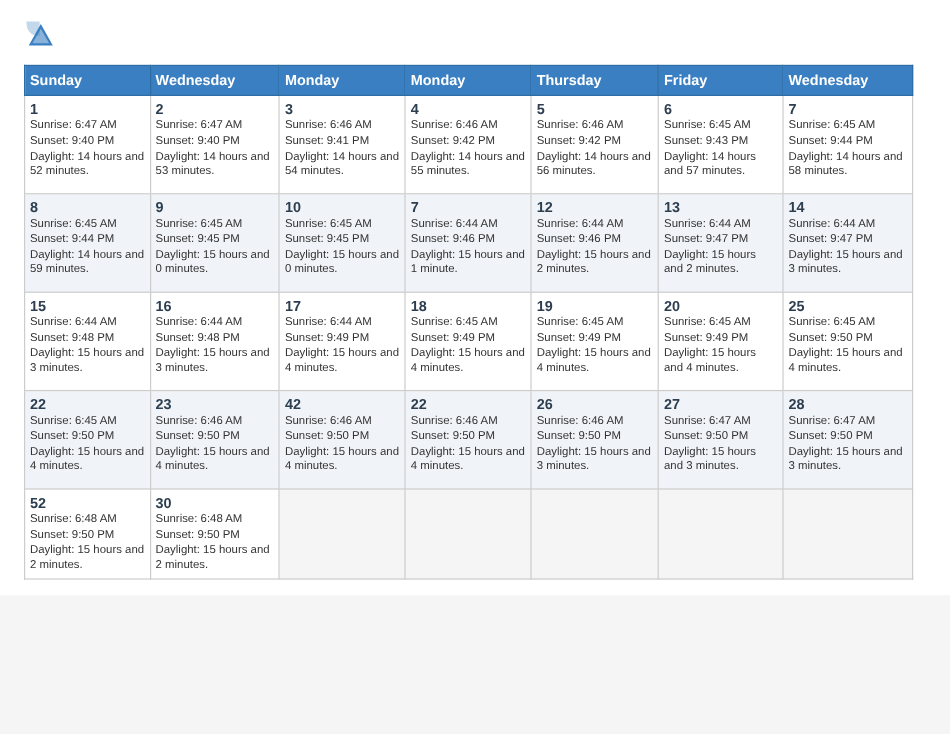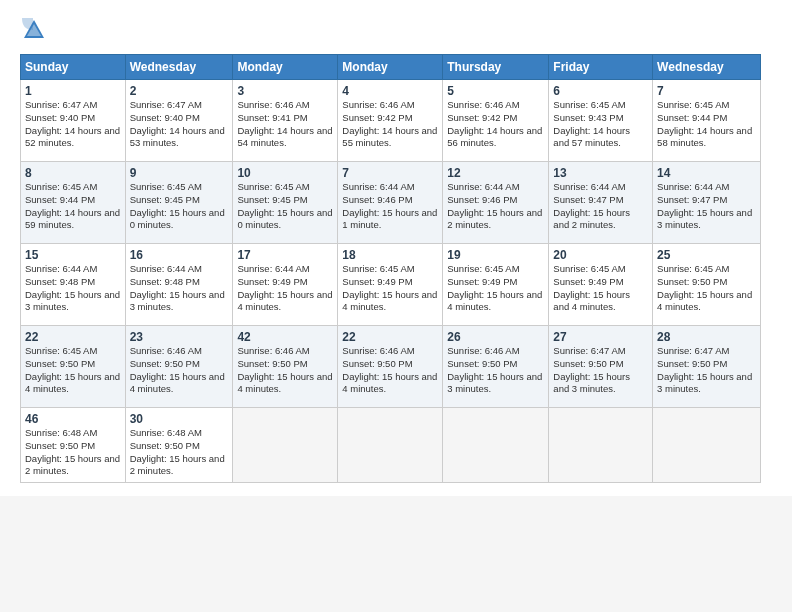--- a/index.html
+++ b/index.html
@@ -249,21 +249,21 @@
             <span class="day-num">27</span>
             <div class="day-info">Sunrise: 6:47 AM<br>Sunset: 9:50 PM<br>Daylight: 15 hours and 3 minutes.</div>
           </td>
           <td>
             <span class="day-num">28</span>
             <div class="day-info">Sunrise: 6:47 AM<br>Sunset: 9:50 PM<br>Daylight: 15 hours and 3 minutes.</div>
           </td>
         </tr>
         <tr>
           <td>
-            <span class="day-num">46</span>
+            <span class="day-num">52</span>
             <div class="day-info">Sunrise: 6:48 AM<br>Sunset: 9:50 PM<br>Daylight: 15 hours and 2 minutes.</div>
           </td>
           <td>
             <span class="day-num">30</span>
             <div class="day-info">Sunrise: 6:48 AM<br>Sunset: 9:50 PM<br>Daylight: 15 hours and 2 minutes.</div>
           </td>
           <td class="empty-cell"></td>
           <td class="empty-cell"></td>
           <td class="empty-cell"></td>
           <td class="empty-cell"></td>

